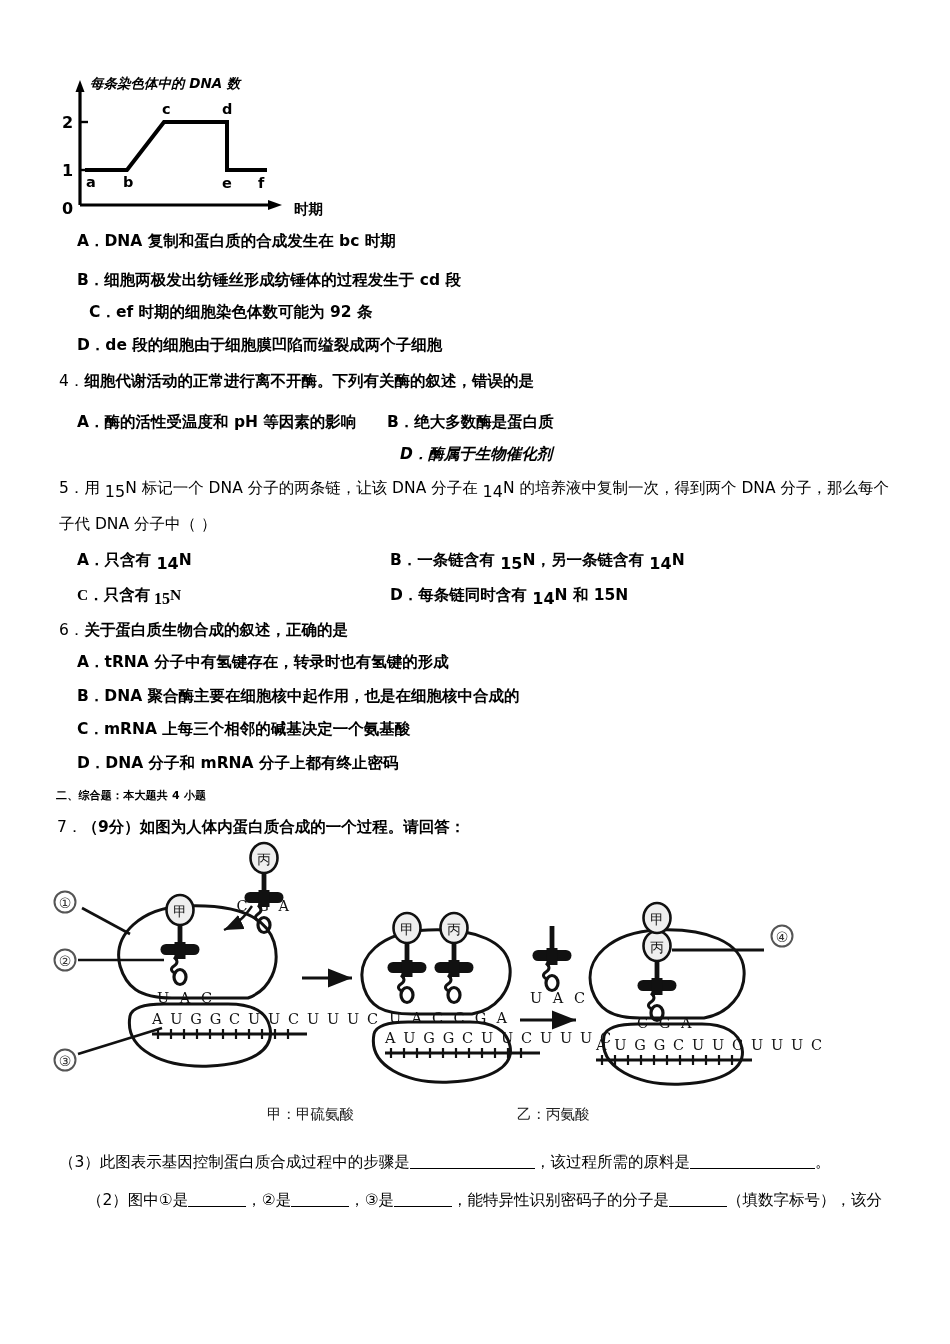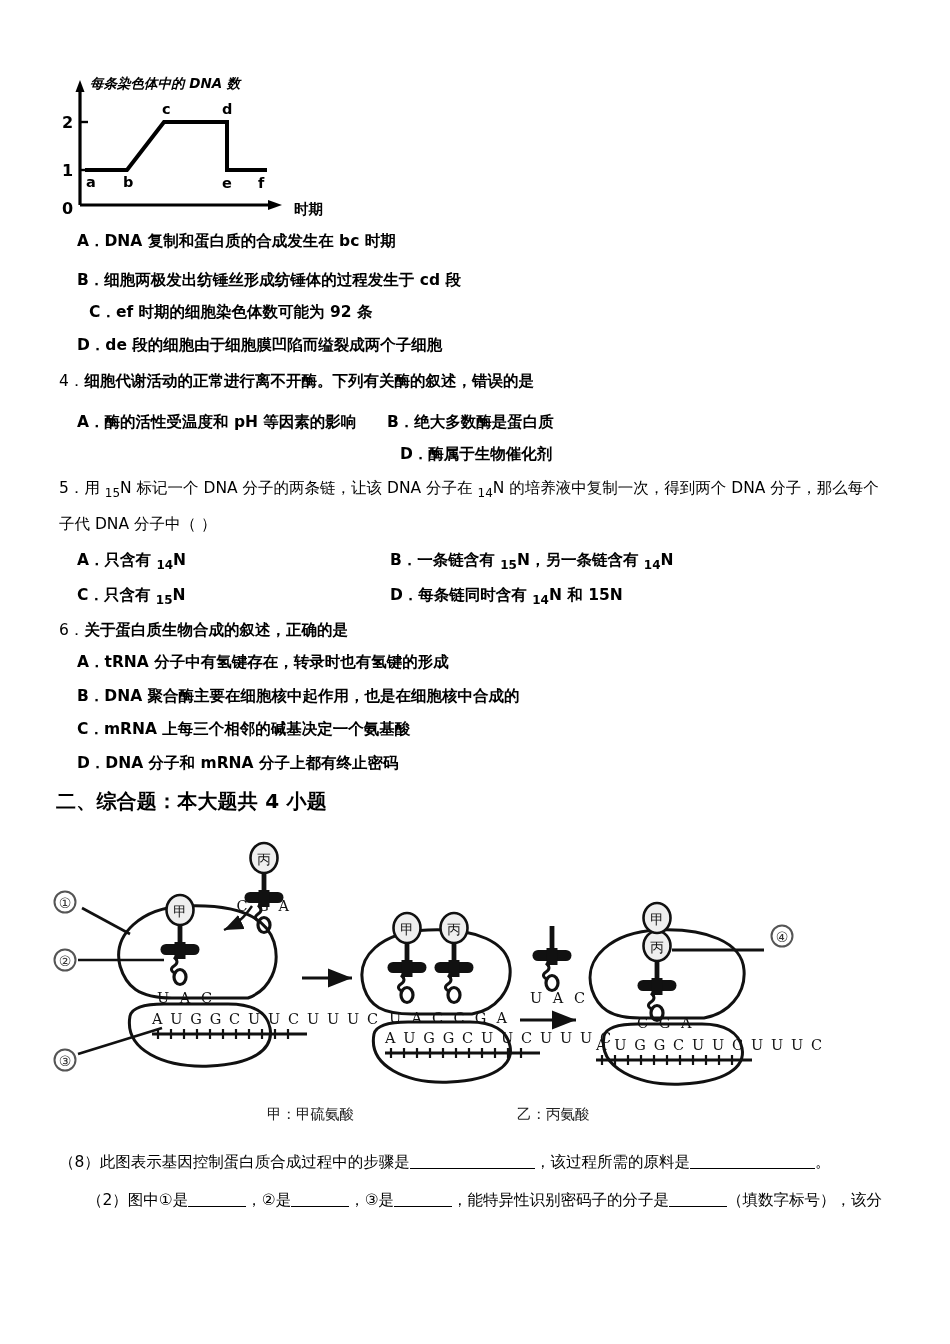--- a/index.html
+++ b/index.html
@@ -18,38 +18,38 @@
   .page {
     position: absolute;
     left: 12px; top: 0;
     width: 950px;
     height: 1344px;
   }
 
   
   .qline {
     position: absolute;
-    font-size: 20px;
+    font-size: 11px;
     line-height: 1.25;
     letter-spacing: 0.2px;
     white-space: nowrap;
   }
   .bold { font-weight: bold; }
   .opt {
     position: absolute;
     font-size: 15.5px;
     font-weight: bold;
     white-space: nowrap;
   }
   .stem {
     position: absolute;
     font-size: 15.5px;
     white-space: nowrap;
   }
-  .sub { font-size: 12px; vertical-align: sub; text-align: center; }
+  .sub { font-size: 16px; vertical-align: sub; text-align: center; }
   .blank-s { display:inline-block; border-bottom:1px solid #000; width:58px; height:0.95em; vertical-align:-2px;}
   .blank-l { display:inline-block; border-bottom:1px solid #000; width:125px; height:0.95em; vertical-align:-2px;}
 
   
   #chart-figure {
     position: absolute;
     left: 40px;
     top: 72px;
     width: 300px;
     height: 150px;
@@ -116,50 +116,53 @@
   <div class="opt" style="left:65px; top:270px;">B．细胞两极发出纺锤丝形成纺锤体的过程发生于 cd 段</div>
   <div class="opt" style="left:65px; top:231px;">A．DNA 复制和蛋白质的合成发生在 bc 时期</div>
   <div class="opt" style="left:65px; top:302px;margin-left:12px;">C．ef 时期的细胞染色体数可能为 92 条</div>
   <div class="opt" style="left:65px; top:335px;">D．de 段的细胞由于细胞膜凹陷而缢裂成两个子细胞</div>
 
   <div class="stem" style="left:47px; top:371px;">
     <span>4．</span><span class="bold">细胞代谢活动的正常进行离不开酶。下列有关酶的叙述，错误的是</span>
   </div>
   <div class="opt" style="left:65px; top:412px;">A．酶的活性受温度和 pH 等因素的影响</div>
   <div class="opt" style="left:375px; top:412px;">B．绝大多数酶是蛋白质</div>
-  <div class="opt" style="left:388px; top:444px;">D．酶属于生物催化剂</div>
+  <div class="opt" style="left:388px; top:444px;font-style:italic;">D．酶属于生物催化剂</div>
 
   <div class="stem" style="left:47px; top:478px;">
     <span>5．</span><span>用 </span><span class="sub">15</span><span>N 标记一个 DNA 分子的两条链，让该 DNA 分子在 </span><span class="sub">14</span><span>N 的培养液中复制一次，得到两个 DNA 分子，那么每个</span>
   </div>
   <div class="stem" style="left:47px; top:514px;">子代 DNA 分子中（  ）</div>
 
   <div class="opt" style="left:65px; top:550px;">
     <span>A．只含有 </span><span class="sub">14</span><span>N</span>
   </div>
   <div class="opt" style="left:378px; top:550px;">
     <span>B．一条链含有 </span><span class="sub">15</span><span>N，另一条链含有 </span><span class="sub">14</span><span>N</span>
   </div>
-  <div class="opt" style="left:65px; top:585px;">
+  <div class="opt" style="left:65px; top:585px;font-family:Liberation Serif, serif;">
     <span>C．只含有 </span><span class="sub">15</span><span>N</span>
   </div>
   <div class="opt" style="left:378px; top:585px;">
     <span>D．每条链同时含有 </span><span class="sub">14</span><span>N 和 15N</span>
   </div>
 
   <div class="stem" style="left:47px; top:620px;">
     <span>6．</span><span class="bold">关于蛋白质生物合成的叙述，正确的是</span>
   </div>
   <div class="opt" style="left:65px; top:686px;">B．DNA 聚合酶主要在细胞核中起作用，也是在细胞核中合成的</div>
   <div class="opt" style="left:65px; top:652px;">A．tRNA 分子中有氢键存在，转录时也有氢键的形成</div>
   <div class="opt" style="left:65px; top:719px;">C．mRNA 上每三个相邻的碱基决定一个氨基酸</div>
   <div class="opt" style="left:65px; top:753px;">D．DNA 分子和 mRNA 分子上都有终止密码</div>
 
   <div class="qline bold" style="left:44px; top:789px;">二、综合题：本大题共 4 小题</div>
 
+  <div class="stem" style="left:45px; top:817px;">
+    <span>7．</span><span class="bold">（9分）如图为人体内蛋白质合成的一个过程。请回答：</span>
+  </div>
 
   <div id="protein-diagram">
     <svg width="800" height="262" viewBox="0 0 800 262" xmlns="http://www.w3.org/2000/svg" font-family="'DejaVu Serif','Liberation Serif',serif">
       <defs>
 
         <g id="trna-full">
 
           <rect x="-2.4" y="-30" width="4.8" height="26" fill="#111"></rect>
 
           <path d="M-5,-6 L-14,-6 a5.5,5.5 0 1 0 0,11 L-5,5 Z" fill="#111"></path>
@@ -328,20 +331,20 @@
       </g>
     </svg>
   </div>
 
   <div class="legend-row">
     <span class="legend-a">甲：甲硫氨酸</span>
     <span class="legend-b">乙：丙氨酸</span>
   </div>
 
   <div class="stem" style="left:47px; top:1152px;">
-    <span>（8）此图表示基因控制蛋白质合成过程中的步骤是</span><span class="blank-l"></span><span>，该过程所需的原料是</span><span class="blank-l"></span><span>。</span>
+    <span>（3）此图表示基因控制蛋白质合成过程中的步骤是</span><span class="blank-l"></span><span>，该过程所需的原料是</span><span class="blank-l"></span><span>。</span>
   </div>
 
   <div class="stem" style="left:47px; top:1190px;margin-left:28px;">
     <span>（2）图中①是</span><span class="blank-s"></span><span>，②是</span><span class="blank-s"></span><span>，③是</span><span class="blank-s"></span><span>，能特异性识别密码子的分子是</span><span class="blank-s"></span><span>（填数字标号），该分</span>
   </div>
 
 </div>
 
 </body></html>

